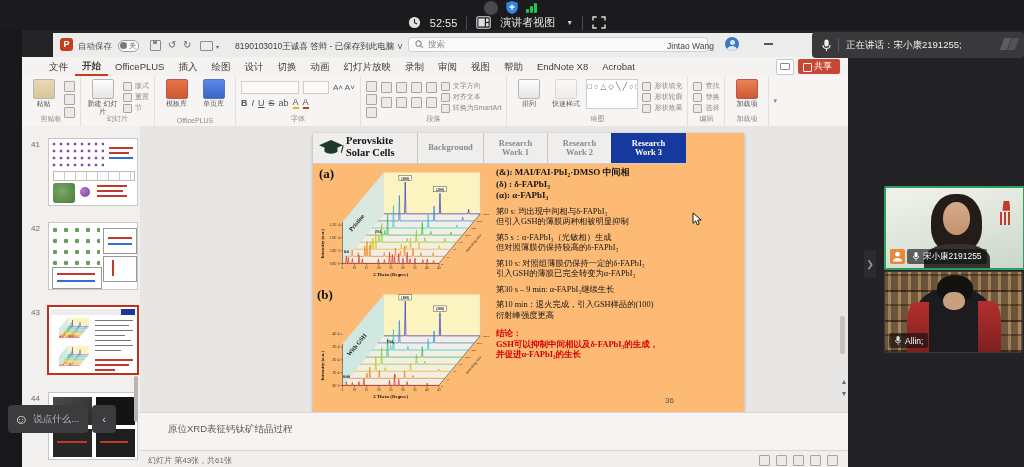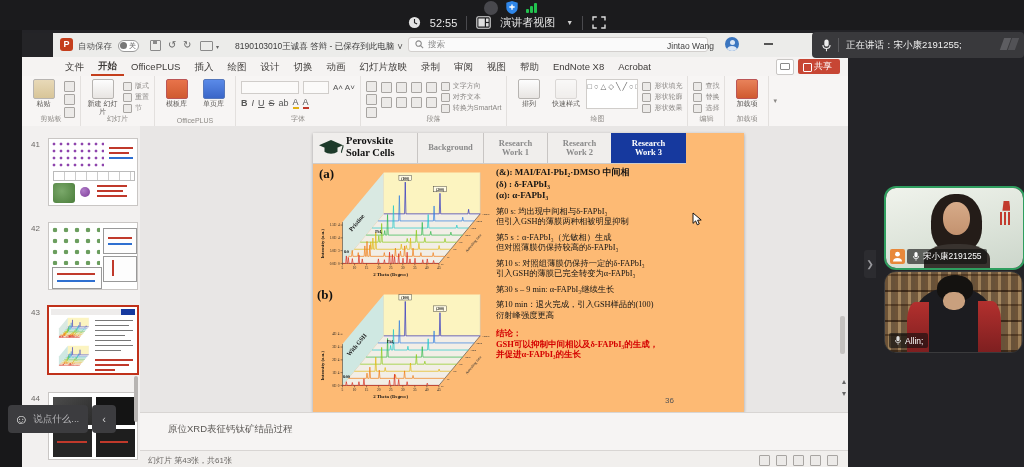--- a/index.html
+++ b/index.html
@@ -38,21 +38,21 @@
   .present{position:absolute;left:178px;top:8px;width:11px;height:8px;border:1px solid #8a8a8a;border-radius:1px;}
   #fname{position:absolute;left:213px;top:8px;width:175px;white-space:nowrap;overflow:hidden;color:#3c3c3c;}
   #searchbox{position:absolute;left:386px;top:4px;width:300px;height:15px;background:#fafafa;border:1px solid #d2cfcd;border-radius:3px;display:flex;align-items:center;gap:4px;padding-left:6px;box-sizing:border-box;color:#8a8a8a;}
   #tbuser{position:absolute;left:645px;top:8px;color:#444;}
   .avatar{position:absolute;left:703px;top:4px;width:14px;height:14px;border-radius:50%;background:#3b76c0;overflow:hidden;}
   .avatar:before{content:"";position:absolute;left:4.5px;top:2.5px;width:5px;height:5px;border-radius:50%;background:#dce7f5;}
   .avatar:after{content:"";position:absolute;left:2px;top:8.5px;width:10px;height:7px;border-radius:50%;background:#dce7f5;}
   .winmin{position:absolute;left:742px;top:10px;width:9px;height:1.5px;background:#555;}
   
   #menurow{left:0;top:24px;width:826px;height:19px;background:#f5f3f2;}
-  #menu-tabs{position:absolute;left:36px;top:0;display:flex;height:19px;align-items:center;}
+  #menu-tabs{position:absolute;left:20px;top:0;display:flex;height:19px;align-items:center;}
   #menu-tabs span{padding:0 7px;font-size:9.5px;color:#3e3b39;height:17px;line-height:17px;}
   #menu-tabs span.active{border-bottom:2px solid #c43e1c;font-weight:bold;}
   #sharebtn{position:absolute;right:8px;top:2px;height:15px;line-height:15px;background:#c74634;border-radius:2px;color:#fff;font-size:9px;padding:0 8px 0 16px;}
   #sharebtn:before{content:"";position:absolute;left:5px;top:4px;width:7px;height:7px;border:1px solid #fff;border-radius:1px;}
   #commentbtn{position:absolute;right:54px;top:2px;width:16px;height:14px;background:#fff;border:1px solid #c9c6c4;border-radius:2px;}
   #commentbtn:before{content:"";position:absolute;left:3px;top:3px;width:8px;height:5px;border:1px solid #8a8a8a;border-radius:1px;}
   
   #ribbon{left:0;top:43px;width:826px;height:50px;background:#f7f5f4;border-bottom:1px solid #dcd9d7;display:flex;}
   .rgroup{position:relative;border-right:1px solid #e3e0de;height:50px;box-sizing:border-box;padding-top:3px;}
   .rlabel{position:absolute;bottom:2px;left:0;right:0;text-align:center;font-size:7px;color:#8d8a86;}
@@ -111,21 +111,21 @@
   #paras p{margin:5px 0 0 0;font-size:8.3px;line-height:10.5px;}
   #concl{margin-top:7px;font-size:8.5px;font-weight:bold;color:#d40000;line-height:10.5px;}
   #pagenum{position:absolute;left:352px;top:263px;font-size:8px;color:#555;}
   
   #notes{left:118px;top:379px;width:708px;height:38px;background:#f6f4f3;border-top:1px solid #d8d5d3;}
   #notes span{position:absolute;left:28px;top:10px;font-size:9.5px;color:#5a5754;}
   #statusbar{left:118px;top:417px;width:708px;height:17px;background:#f1efed;border-top:1px solid #d8d5d3;}
   #statusbar .sl{position:absolute;left:8px;top:4px;font-size:8px;color:#6b6865;}
   #statusbar .sr{position:absolute;right:10px;top:4px;display:flex;gap:6px;align-items:center;}
   
-  .cam{border-radius:12px;overflow:hidden;background:#000;}
+  .cam{border-radius:2px;overflow:hidden;background:#000;}
   #cam1{left:884px;top:186px;width:137px;height:80px;border:2px solid #2f9e5f;}
   #cam2{left:884px;top:271px;width:137px;height:80px;border:1px solid #3a3a3c;}
   .camlabel{position:absolute;left:4px;bottom:4px;display:flex;align-items:center;gap:2px;z-index:5;}
   .badge{display:flex;align-items:center;gap:3px;height:15px;padding:0 5px;background:rgba(15,15,15,.62);border-radius:2px;}
   .badge span{color:#fff;font-size:8.5px;white-space:nowrap;}
   .orangebox{width:15px;height:15px;border-radius:2px;background:#e8883a;position:relative;}
   
   .c1bg{position:absolute;inset:0;background:linear-gradient(165deg,#f0f3ec,#dde4da 55%,#ccd6cb);}
   .c1hair{position:absolute;left:33%;top:7%;width:37%;height:74%;background:#241c18;border-radius:46% 46% 42% 42%;}
   .c1face{position:absolute;left:41.5%;top:17%;width:20%;height:42%;background:linear-gradient(#d7ab89,#c3926f);border-radius:48%;}

